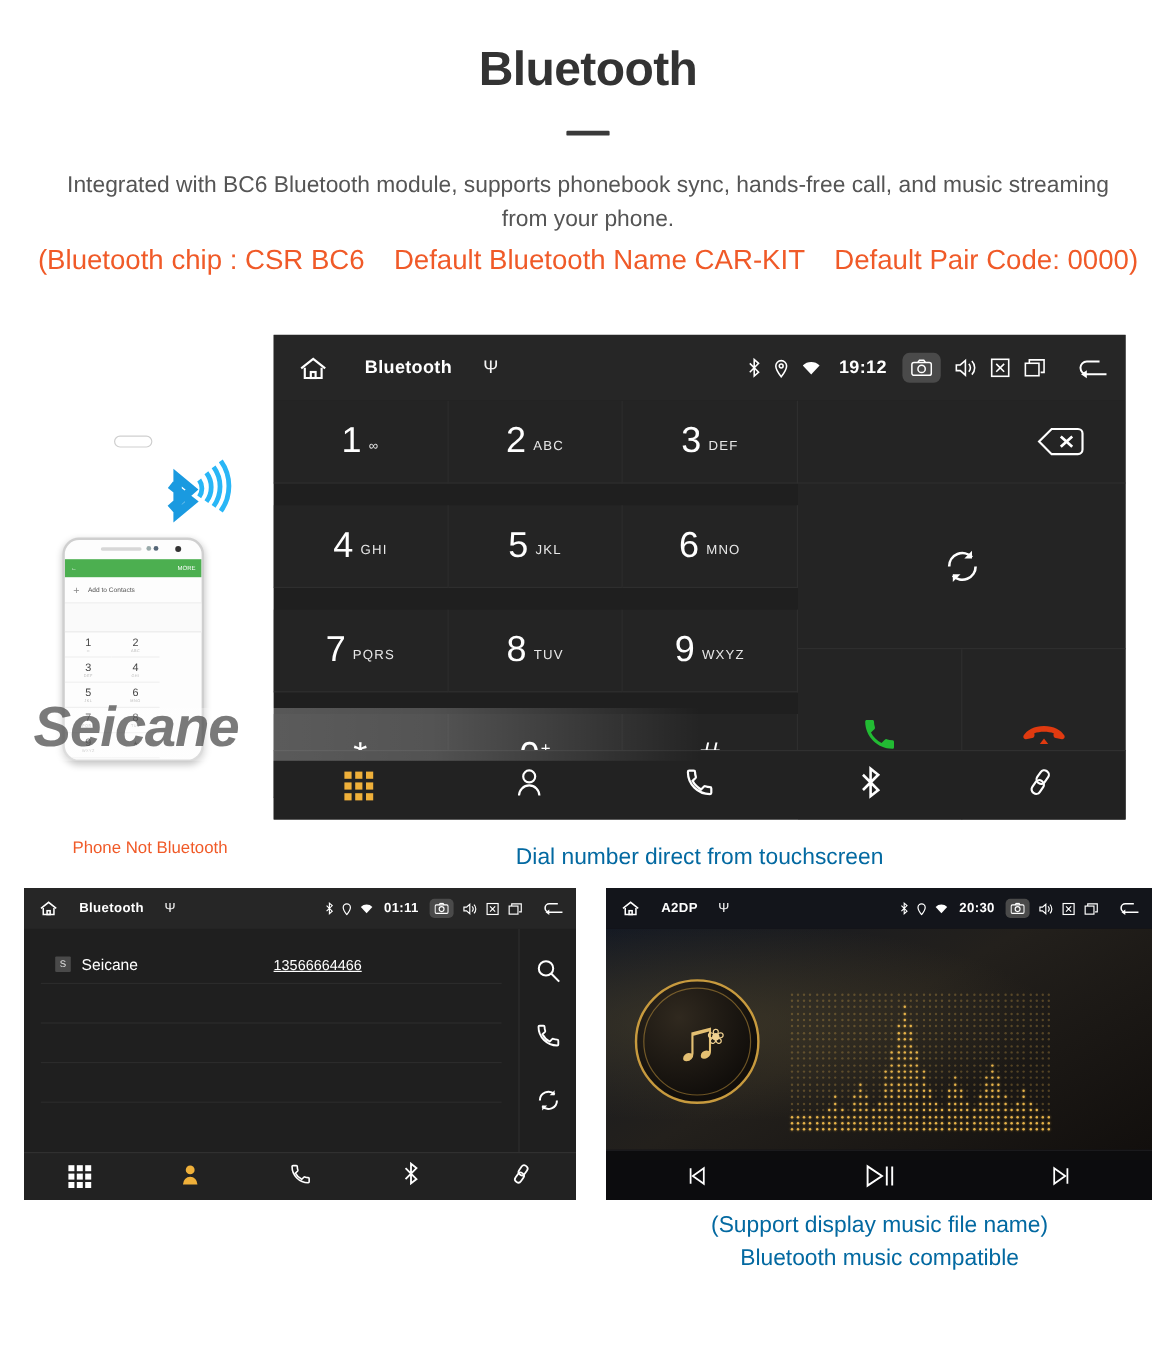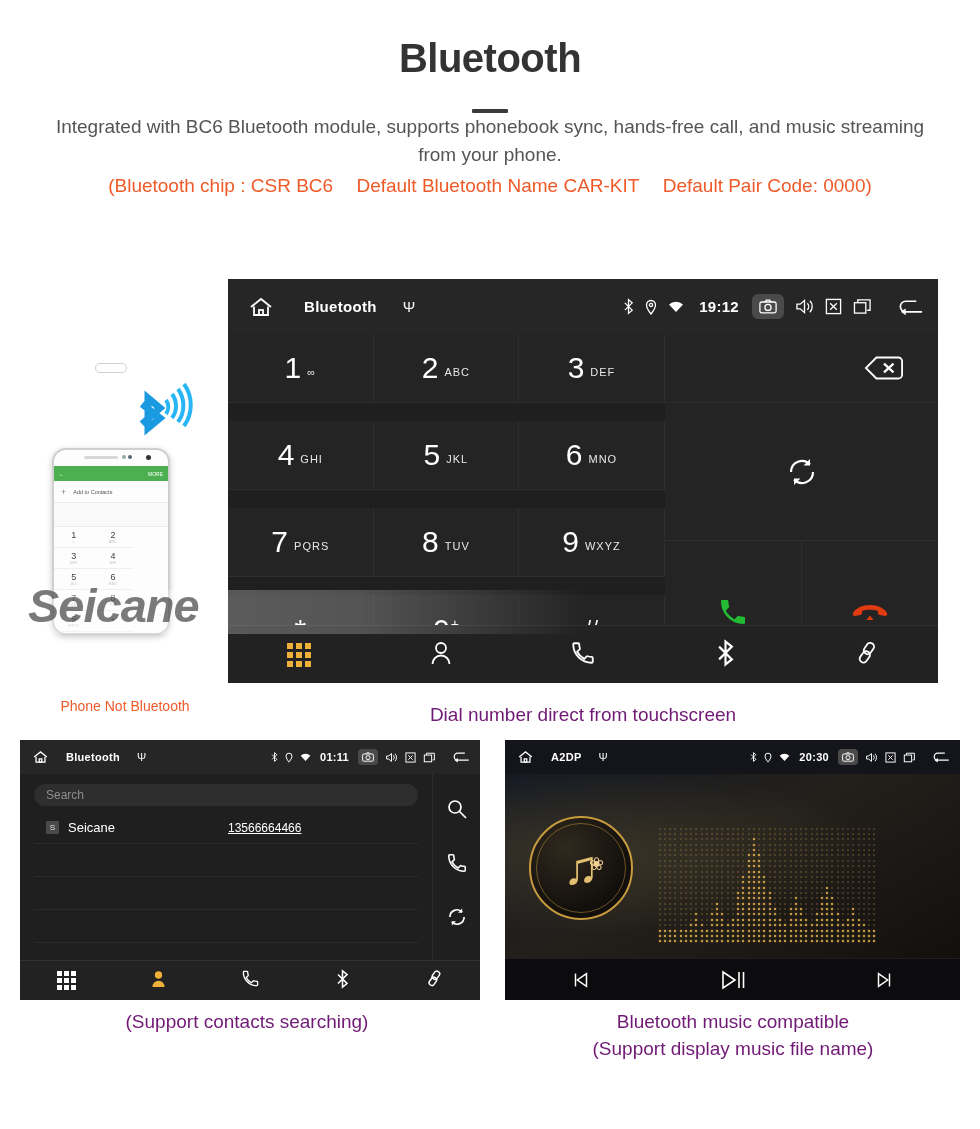--- a/index.html
+++ b/index.html
@@ -24,26 +24,27 @@
     width: 36px; height: 4px;
     background: #3a3a3a;
     margin: 28px auto 0 auto;
     border-radius: 1px;
   }
   .intro {
     text-align: center;
     font-size: 19px;
     color: #555555;
     line-height: 28px;
+    margin-top: 28px;
     padding: 0 40px;
   }
   .specs {
     text-align: center;
     color: #f05a28;
-    font-size: 19px;
+    font-size: 23px;
     margin-top: 6px;
   }
   .specs span { margin: 0 9px; }
 
   
   .dialer-wrap {
     position: absolute;
     left: 228px; top: 279px;
     width: 710px; height: 404px;
     background: #1f1f1f;
@@ -203,21 +204,21 @@
     position: absolute; left: 0; top: 318px;
     width: 190px; text-align: center;
     color: #f05a28; font-size: 14px;
   }
 
   
   .caption {
     position: absolute;
     text-align: center;
     font-size: 19px;
-    color: #701a75;
+    color: #0369a1;
     line-height: 27px;
   }
   .caption-main { left: 228px; top: 701px; width: 710px; }
   .caption-left { left: 14px; top: 1008px; width: 466px; }
   .caption-right { left: 500px; top: 1008px; width: 466px; }
 
   
   .sc2 {
     position: absolute;
     left: 20px; top: 740px;
@@ -672,23 +673,20 @@
         <svg width="18" height="12" viewBox="0 0 28 18" fill="none" stroke="#fff" stroke-width="2">
             <path d="M26 14 H9 A5.5 5.5 0 0 1 9 3 H20"></path>
             <path d="M4 14 L9 10.5 L9 17.5 Z" fill="#fff" stroke="none"></path>
           </svg>
       </span>
     </span>
   </div>
 
   <div class="sc2-body">
     <div class="sc2-list">
-      <div class="search-bar">
-        <span>Search</span>
-      </div>
       <div class="contact-row">
         <span class="contact-badge">S</span>
         <span class="contact-name">Seicane</span>
         <span class="contact-number">13566664466</span>
       </div>
       <div class="empty-row"></div>
       <div class="empty-row"></div>
       <div class="empty-row"></div>
     </div>
     <div class="sc2-rail">
@@ -755,21 +753,20 @@
         <svg width="19" height="19" viewBox="0 0 26 26" fill="none" stroke="#fff" stroke-width="2">
           <rect x="11.5" y="2.5" width="7.5" height="12" rx="3.5" transform="rotate(35 15 8)"></rect>
           <rect x="7" y="11" width="7.5" height="12" rx="3.5" transform="rotate(35 11 17)"></rect>
         </svg>
       </span>
     </div>
   </div>
 </div>
 
 <div class="caption caption-left">
-  <div>(Support contacts searching)</div>
 </div>
 
 <div class="sc3">
   <div class="statusbar sb-sm">
     <span class="sb-icon">
       <svg width="17" height="14" viewBox="0 0 26 22" fill="none" stroke="#fff" stroke-width="2">
         <path d="M3 11 L13 3 L23 11"></path>
           <path d="M6 10.5 V19 H20 V10.5"></path>
           <rect x="11" y="14" width="4" height="5"></rect>
       </svg>
@@ -1780,15 +1777,15 @@
     <div class="player-btn">
       <svg width="22" height="22" viewBox="0 0 24 24" fill="none" stroke="#fff" stroke-width="1.6">
         <path d="M6 5 L16 12 L6 19 Z"></path>
           <path d="M18 5 V19"></path>
       </svg>
     </div>
   </div>
 </div>
 
 <div class="caption caption-right">
+  <div>(Support display music file name)</div>
   <div>Bluetooth music compatible</div>
-  <div>(Support display music file name)</div>
 </div>
 
 </body></html>

